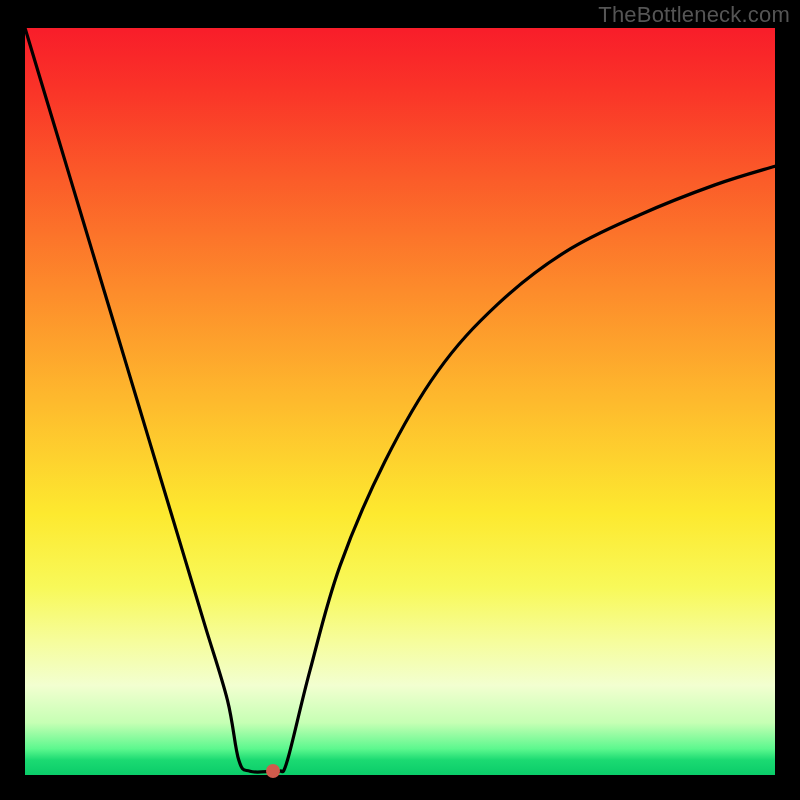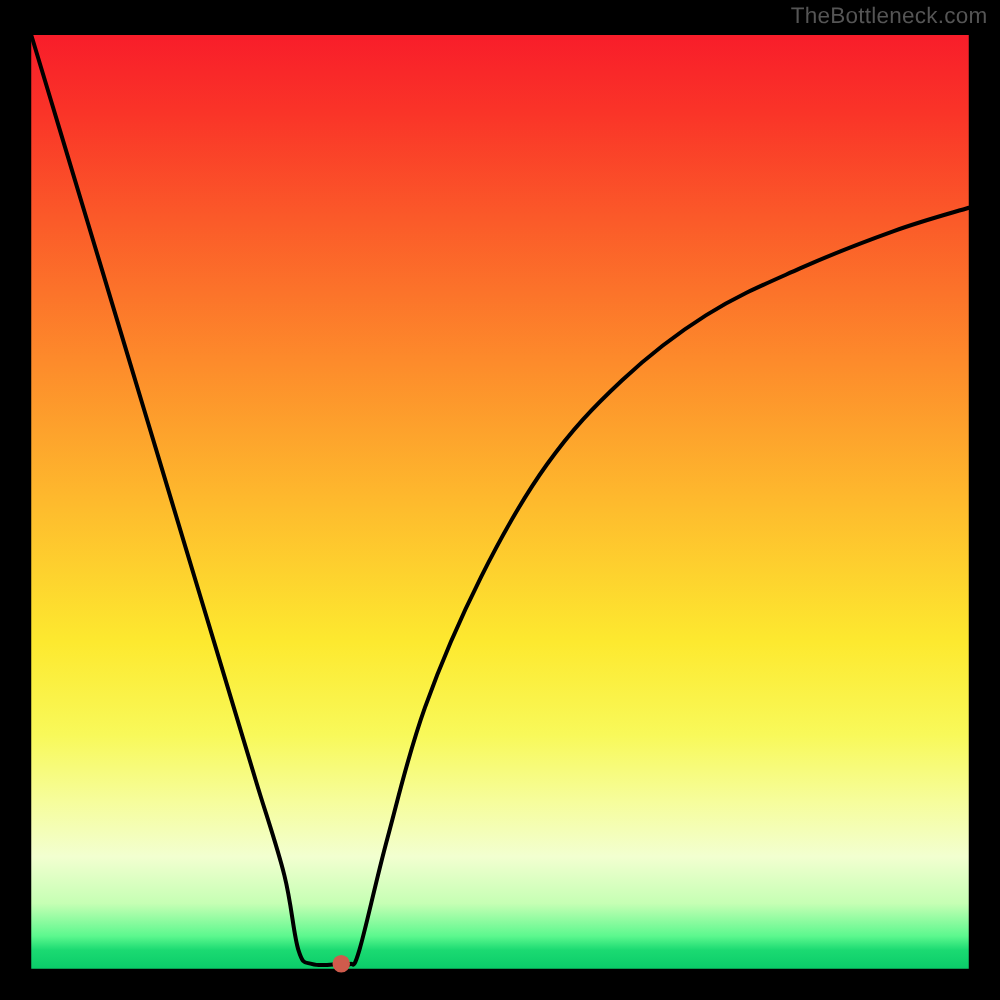--- a/index.html
+++ b/index.html
@@ -15,21 +15,21 @@
     position: relative;
     width: 800px;
     height: 800px;
     background: #000;
   }
   .watermark {
     position: absolute;
     top: 2px;
     right: 10px;
     color: #555;
-    font-size: 18px;
+    font-size: 22px;
     font-weight: 500;
     letter-spacing: 0.2px;
     user-select: none;
   }
   .plot {
     position: absolute;
     left: 25px;
     top: 28px;
     width: 750px;
     height: 747px;

